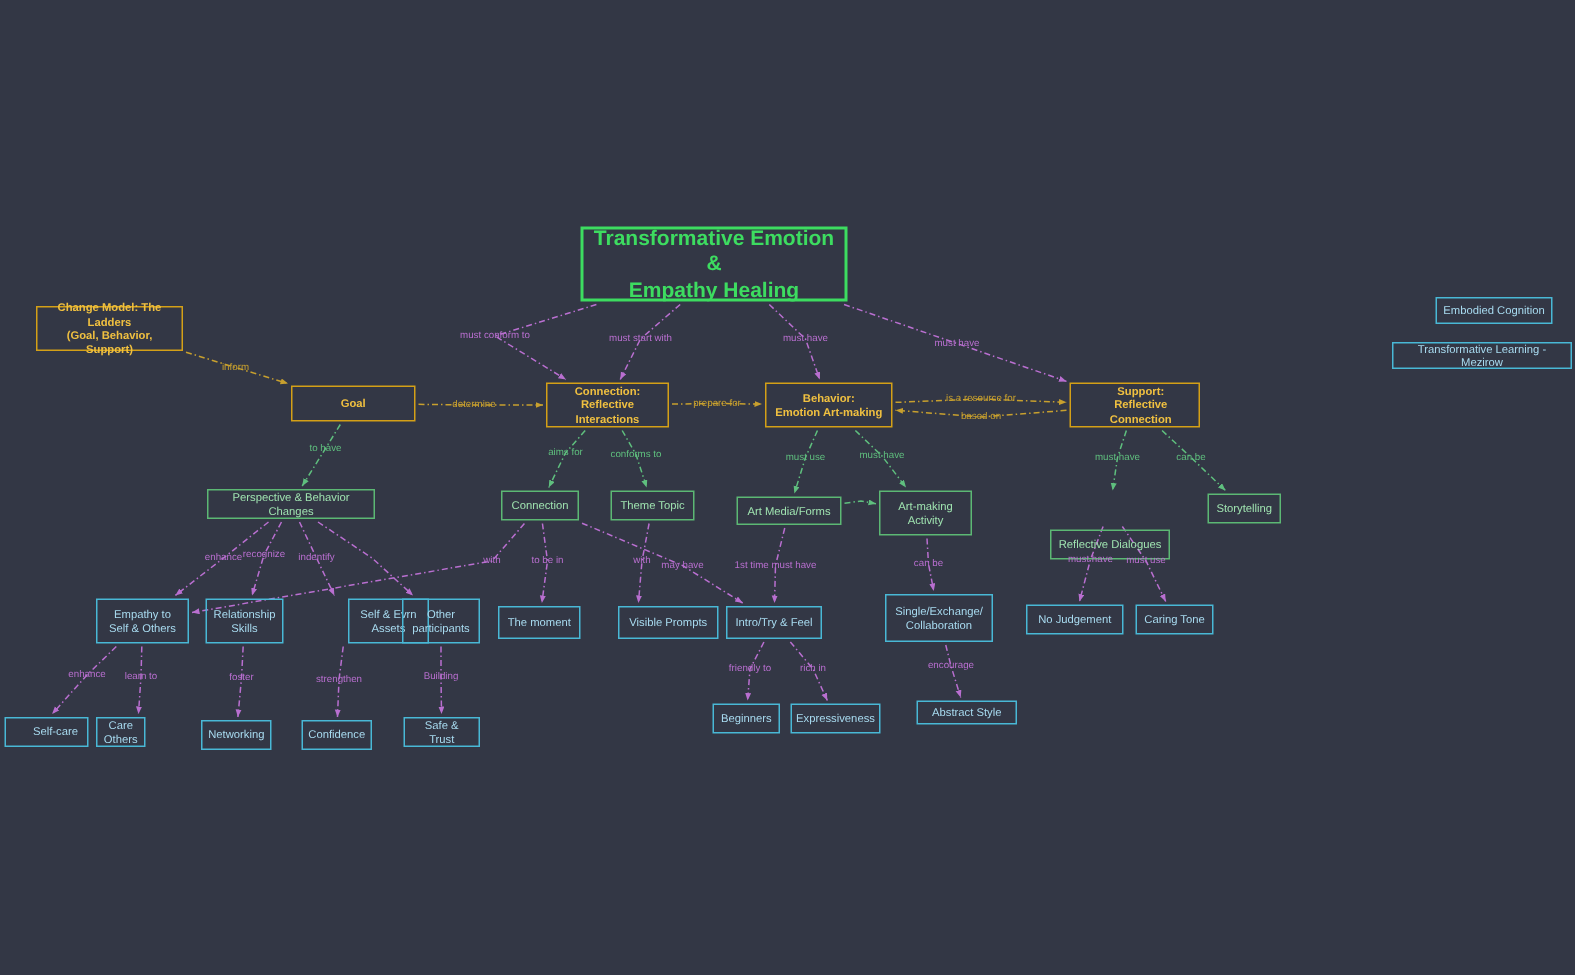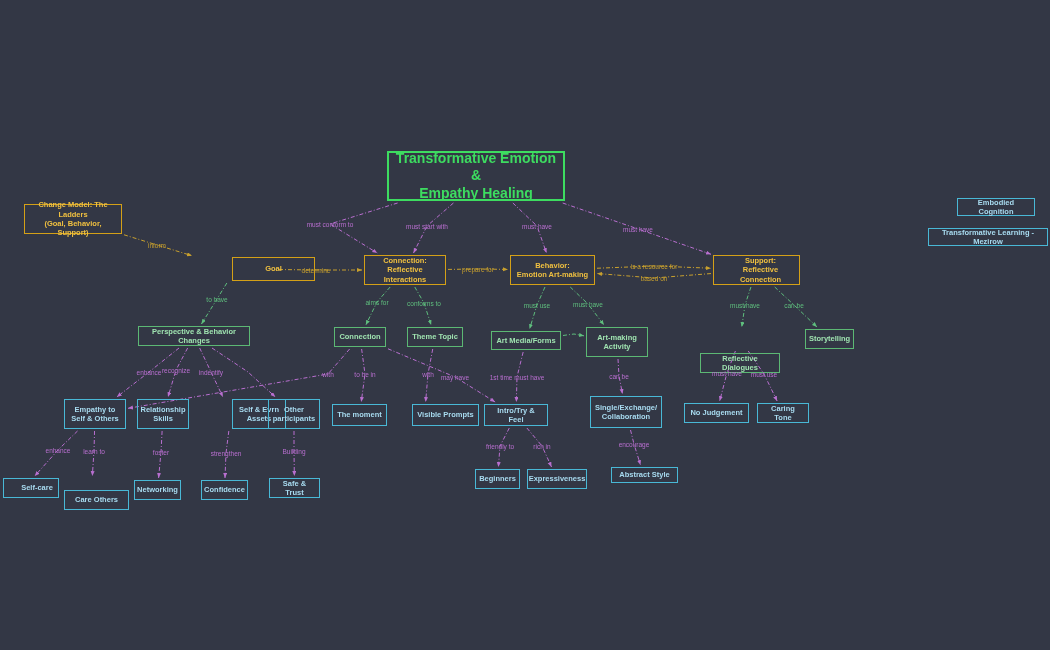--- a/index.html
+++ b/index.html
@@ -27,21 +27,20 @@
     box-sizing: border-box;
     display: flex;
     align-items: center;
     justify-content: center;
     text-align: center;
     border-style: solid;
     border-width: 1.5px;
     line-height: 1.25;
     padding: 2px 4px;
     white-space: pre-line;
-    font-weight: bold;
   }
   .n-yellow {
     border-color: #d4a017;
     color: #f0c040;
     font-weight: bold;
     font-size: 7.5px;
     border-width: 1.5px;
   }
   .n-title {
     border-color: #3ddc60;
@@ -126,21 +125,21 @@
         <path d="M509.2903225806452,428 L500,446 L498.40909090909093,467" stroke="#b96fd0" stroke-width="1" fill="none" stroke-dasharray="4,2,1,2" marker-end="url(#arrow-purple)"></path>
         <path d="M526.9032258064516,428 L542,446 L551.5454545454545,467" stroke="#b96fd0" stroke-width="1" fill="none" stroke-dasharray="4,2,1,2" marker-end="url(#arrow-purple)"></path>
         <path d="M630.5,430 L634,444 L640.4852941176471,465" stroke="#b96fd0" stroke-width="1" fill="none" stroke-dasharray="4,2,1,2" marker-end="url(#arrow-purple)"></path>
       </g>
   </svg>
   <div id="node-layer">
       <div class="node n-title" style="left: 387px; top: 151px; width: 178px; height: 50px;">Transformative Emotion &amp;
 Empathy Healing</div>
       <div class="node n-yellow" style="left: 24px; top: 204px; width: 98px; height: 30px;">Change Model: The Ladders
 (Goal, Behavior, Support)</div>
-      <div class="node n-yellow" style="left: 194px; top: 257px; width: 83px; height: 24px; margin-left: 38px;">Goal</div>
+      <div class="node n-yellow" style="left: 194px; top: 257px; width: 83px; height: 24px;">Goal</div>
       <div class="node n-yellow" style="left: 364px; top: 255px; width: 82px; height: 30px;">Connection:
 Reflective Interactions</div>
       <div class="node n-yellow" style="left: 510px; top: 255px; width: 85px; height: 30px;">Behavior:
 Emotion Art-making</div>
       <div class="node n-yellow" style="left: 713px; top: 255px; width: 87px; height: 30px; padding-left: 12px;">Support:
 Reflective Connection</div>
       <div class="node n-blue" style="left: 957px; top: 198px; width: 78px; height: 18px;">Embodied Cognition</div>
       <div class="node n-blue" style="left: 928px; top: 228px; width: 120px; height: 18px;">Transformative Learning - Mezirow</div>
       <div class="node n-green" style="left: 138px; top: 326px; width: 112px; height: 20px;">Perspective &amp; Behavior Changes</div>
       <div class="node n-green" style="left: 334px; top: 327px; width: 52px; height: 20px;">Connection</div>
@@ -159,21 +158,21 @@
       <div class="node n-blue" style="left: 268px; top: 399px; width: 52px; height: 30px;">Other
 participants</div>
       <div class="node n-blue" style="left: 332px; top: 404px; width: 55px; height: 22px;">The moment</div>
       <div class="node n-blue" style="left: 391px; top: 404px; width: 67px; height: 22px; margin-left: 21px;">Visible Prompts</div>
       <div class="node n-blue" style="left: 484px; top: 404px; width: 64px; height: 22px;">Intro/Try &amp; Feel</div>
       <div class="node n-blue" style="left: 590px; top: 396px; width: 72px; height: 32px;">Single/Exchange/
 Collaboration</div>
       <div class="node n-blue" style="left: 684px; top: 403px; width: 65px; height: 20px;">No Judgement</div>
       <div class="node n-blue" style="left: 757px; top: 403px; width: 52px; height: 20px;">Caring Tone</div>
       <div class="node n-blue" style="left: 3px; top: 478px; width: 56px; height: 20px; padding-left: 16px;">Self-care</div>
-      <div class="node n-blue" style="left: 64px; top: 478px; width: 65px; height: 20px; margin-top: 12px;">Care Others</div>
+      <div class="node n-blue" style="left: 64px; top: 478px; width: 33px; height: 20px;">Care Others</div>
       <div class="node n-blue" style="left: 134px; top: 480px; width: 47px; height: 20px;">Networking</div>
       <div class="node n-blue" style="left: 201px; top: 480px; width: 47px; height: 20px;">Confidence</div>
       <div class="node n-blue" style="left: 269px; top: 478px; width: 51px; height: 20px;">Safe &amp; Trust</div>
       <div class="node n-blue" style="left: 475px; top: 469px; width: 45px; height: 20px;">Beginners</div>
       <div class="node n-blue" style="left: 527px; top: 469px; width: 60px; height: 20px;">Expressiveness</div>
       <div class="node n-blue" style="left: 611px; top: 467px; width: 67px; height: 16px;">Abstract Style</div>
     </div>
   <div id="label-layer">
       <div class="elabel l-yellow" style="left: 157px; top: 245px;">inform</div>
       <div class="elabel l-yellow" style="left: 316px; top: 270px;">determine</div>

